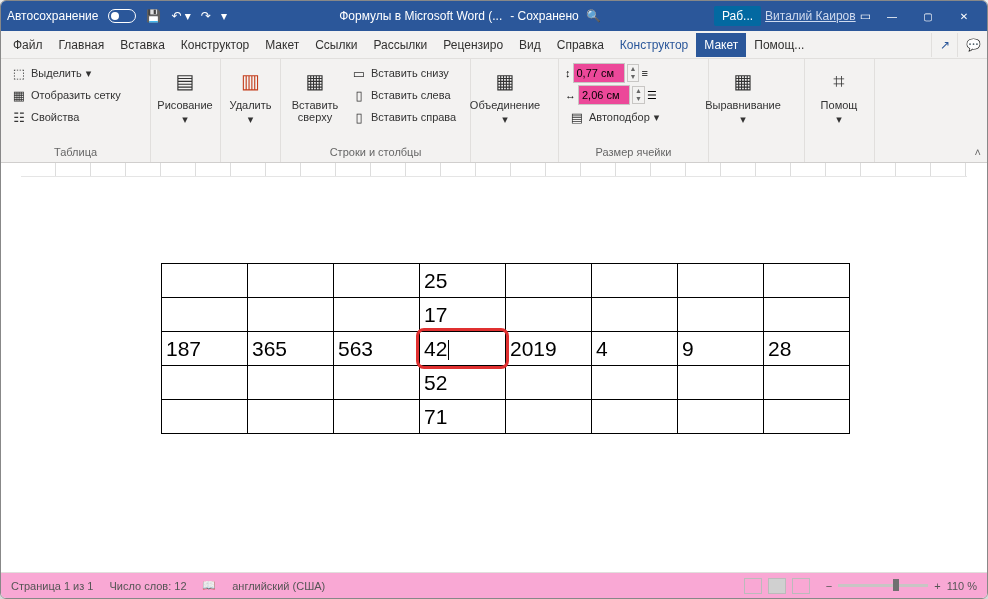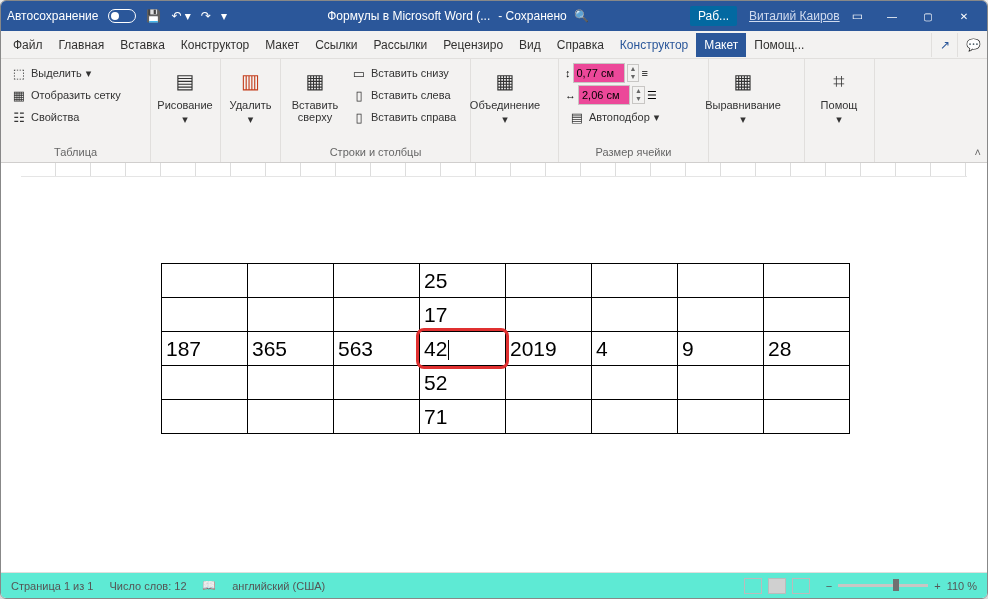--- a/index.html
+++ b/index.html
@@ -1,17 +1,17 @@
 <!DOCTYPE html>
 <html><head>
 <meta charset="utf-8">
 <style>
 * { box-sizing: border-box; margin: 0; padding: 0; font-family: "Segoe UI", Arial, sans-serif; }
 body { background: #fff; width: 988px; height: 599px; overflow: hidden; position: relative; border: 1px solid #888; border-radius: 6px; box-shadow: 0 4px 16px rgba(0,0,0,.4); }
-.titlebar { height: 30px; background: #2b579a; display: flex; align-items: center; color: #fff; font-size: 12px; padding: 0 6px; gap: 12px; }
+.titlebar { height: 30px; background: #2b579a; display: flex; align-items: center; color: #fff; font-size: 12px; padding: 0 6px; gap: 4px; }
 .titlebar .spacer { flex: 1; }
 .titlebar .qat { display: flex; align-items: center; gap: 10px; }
 .titlebar .sysbtn { display: flex; gap: 2px; }
 .titlebar .sysbtn div { width: 34px; height: 24px; display: flex; align-items: center; justify-content: center; color: #fff; font-size: 10px; }
 .titlebar .doc { display: flex; gap: 8px; align-items: flex-start; }
 .titlebar .tabb { background: #0369a1; padding: 3px 8px; border-radius: 2px; }
 .titlebar .user { color: #d0dbef; text-decoration: underline; }
 .toggle { width: 28px; height: 14px; border: 1px solid #fff; border-radius: 7px; display: inline-flex; align-items: center; padding: 0 2px; }
 .toggle::before { content: ""; width: 8px; height: 8px; background: #fff; border-radius: 50%; }
 .menubar { height: 28px; background: #f3f2f1; border-bottom: 1px solid #e1dfdd; display: flex; align-items: center; font-size: 12px; padding: 0 4px; }
@@ -34,21 +34,21 @@
 .spin .arrows { display: flex; flex-direction: column; font-size: 7px; line-height: 8px; color: #666; border: 1px solid #c8c6c4; }
 .spin .arrows span { padding: 0 2px; }
 .ribbon .collapse { position: absolute; right: 6px; bottom: 4px; color: #666; font-size: 11px; }
 .docarea { position: absolute; top: 162px; left: 0; right: 0; bottom: 26px; background: #fff; padding: 30px 20px 20px 20px; overflow: auto; }
 .ruler { position: absolute; top: 0; left: 20px; right: 20px; height: 14px; background: repeating-linear-gradient(90deg, #fff, #fff 34px, #ddd 34px, #ddd 35px); border-bottom: 1px solid #e5e5e5; }
 .tbl { border-collapse: collapse; margin: 70px 0 0 140px; font-family: "Times New Roman", serif; font-size: 21px; }
 .tbl td { border: 1px solid #000; width: 86px; height: 34px; padding: 0 4px; vertical-align: middle; }
 .tbl .hl { position: relative; }
 .hlbox { position: absolute; inset: -4px; border: 3px solid #e03030; border-radius: 8px; pointer-events: none; }
 .cursor { display: inline-block; width: 1px; height: 20px; background: #000; vertical-align: middle; margin-left: 1px; }
-.statusbar { position: absolute; bottom: 0; left: 0; right: 0; height: 26px; background: #5eead4; border-top: 1px solid #e1dfdd; display: flex; align-items: center; font-size: 11px; color: #555; padding: 0 10px; gap: 16px; }
+.statusbar { position: absolute; bottom: 0; left: 0; right: 0; height: 26px; background: #f9a8d4; border-top: 1px solid #e1dfdd; display: flex; align-items: center; font-size: 11px; color: #555; padding: 0 10px; gap: 16px; }
 .statusbar .spacer { flex: 1; }
 .zoom { display: flex; align-items: center; gap: 6px; }
 .zoom .track { width: 90px; height: 3px; background: #c8c6c4; position: relative; }
 .zoom .track::after { content: ""; position: absolute; width: 6px; height: 12px; background: #707070; top: -5px; left: 55px; }
 .viewbtns { display: flex; gap: 6px; }
 .viewbtns span { width: 18px; height: 16px; border: 1px solid #bbb; display: inline-block; }
 </style>
 </head>
 <body>
 

